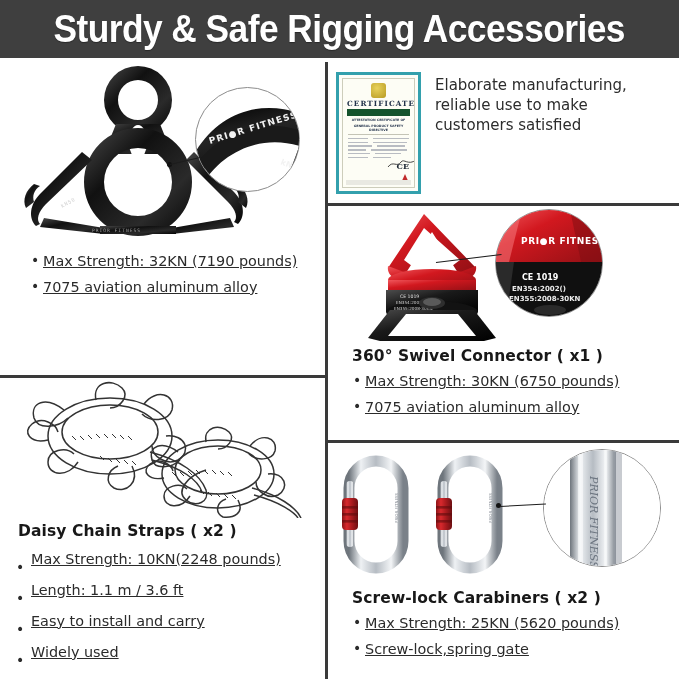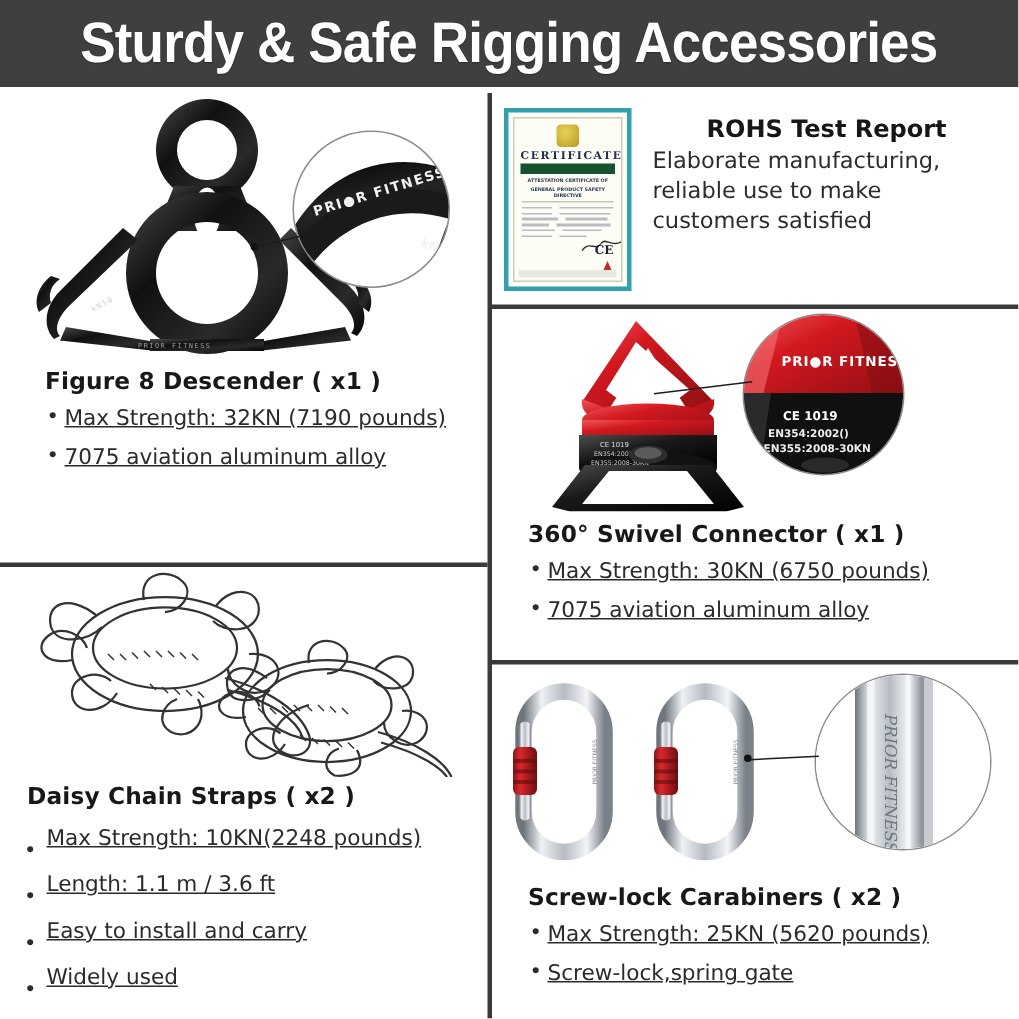--- a/index.html
+++ b/index.html
@@ -253,21 +253,20 @@
           <path d="M110 40 L120 48 L120 105 L86 105 Z" fill="#111111"></path>
           <text x="14" y="56" font-family="'DejaVu Sans',sans-serif" font-size="9" font-weight="700" fill="#f2f2f2" letter-spacing="1.2" transform="rotate(-17 14 56)">PRI<tspan fill="#f2f2f2">●</tspan>R FITNESS</text>
           <text x="84" y="76" font-family="'DejaVu Sans',sans-serif" font-size="8" font-weight="700" fill="#f2f2f2" transform="rotate(22 84 76)">kN50</text>
         </svg>
       </div>
       <div class="callout-dot" style="left:167px; top:100px;"></div>
       <div class="callout-line" style="left:170px; top:102px; width:32px; transform: rotate(-13deg);"></div>
     </div>
 
     <div style="padding:8px 16px 0 30px;">
-      <div class="prod-title">Figure 8 Descender ( x1 )</div>
       <ul class="bullets">
         <li>Max Strength: 32KN (7190 pounds)</li>
         <li>7075 aviation aluminum alloy</li>
       </ul>
     </div>
   </div>
 
   <div class="panel" style="left:328px; top:62px; width:351px; height:141px; padding:10px 12px 0 8px;">
     <div class="rohs-wrap">
 
@@ -307,21 +306,20 @@
           </svg>
           <div class="cert-footer">
             <div class="ce-mark">CE</div>
             <div class="ce-tri"></div>
           </div>
           <div class="cert-bottom-band"></div>
         </div>
       </div>
 
       <div style="padding-top:4px; flex:1;">
-        <div class="rohs-text-head">ROHS Test Report</div>
         <div class="rohs-text-body">
           <div>Elaborate manufacturing,</div>
           <div>reliable use to make</div>
           <div>customers satisfied</div>
         </div>
       </div>
     </div>
   </div>
 
   <div class="panel" style="left:328px; top:206px; width:351px; height:234px;">

